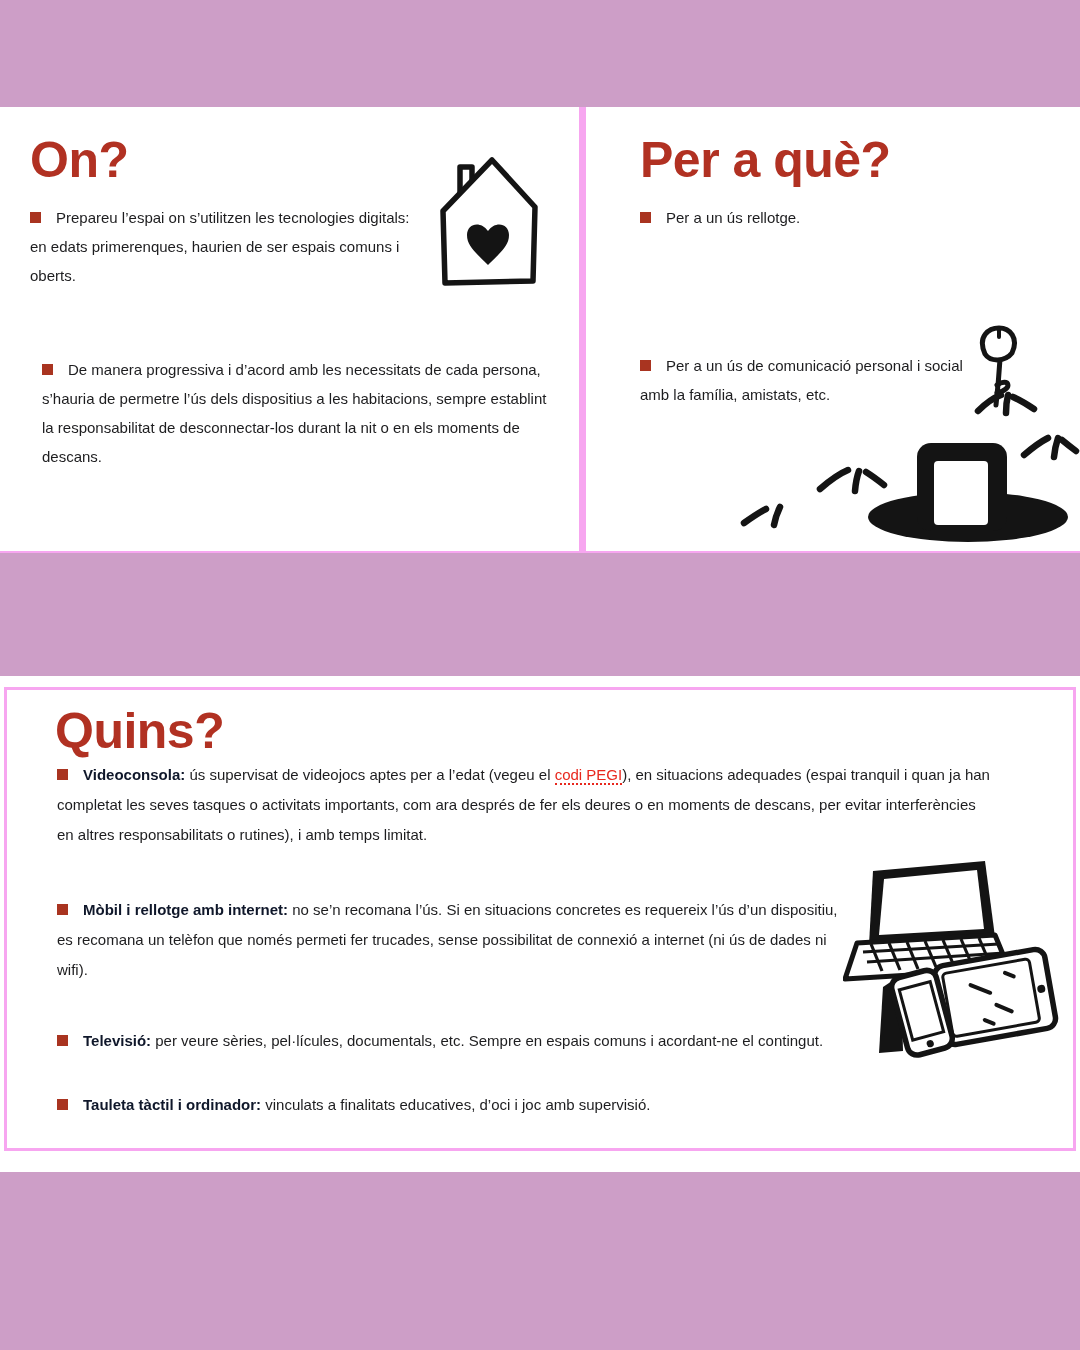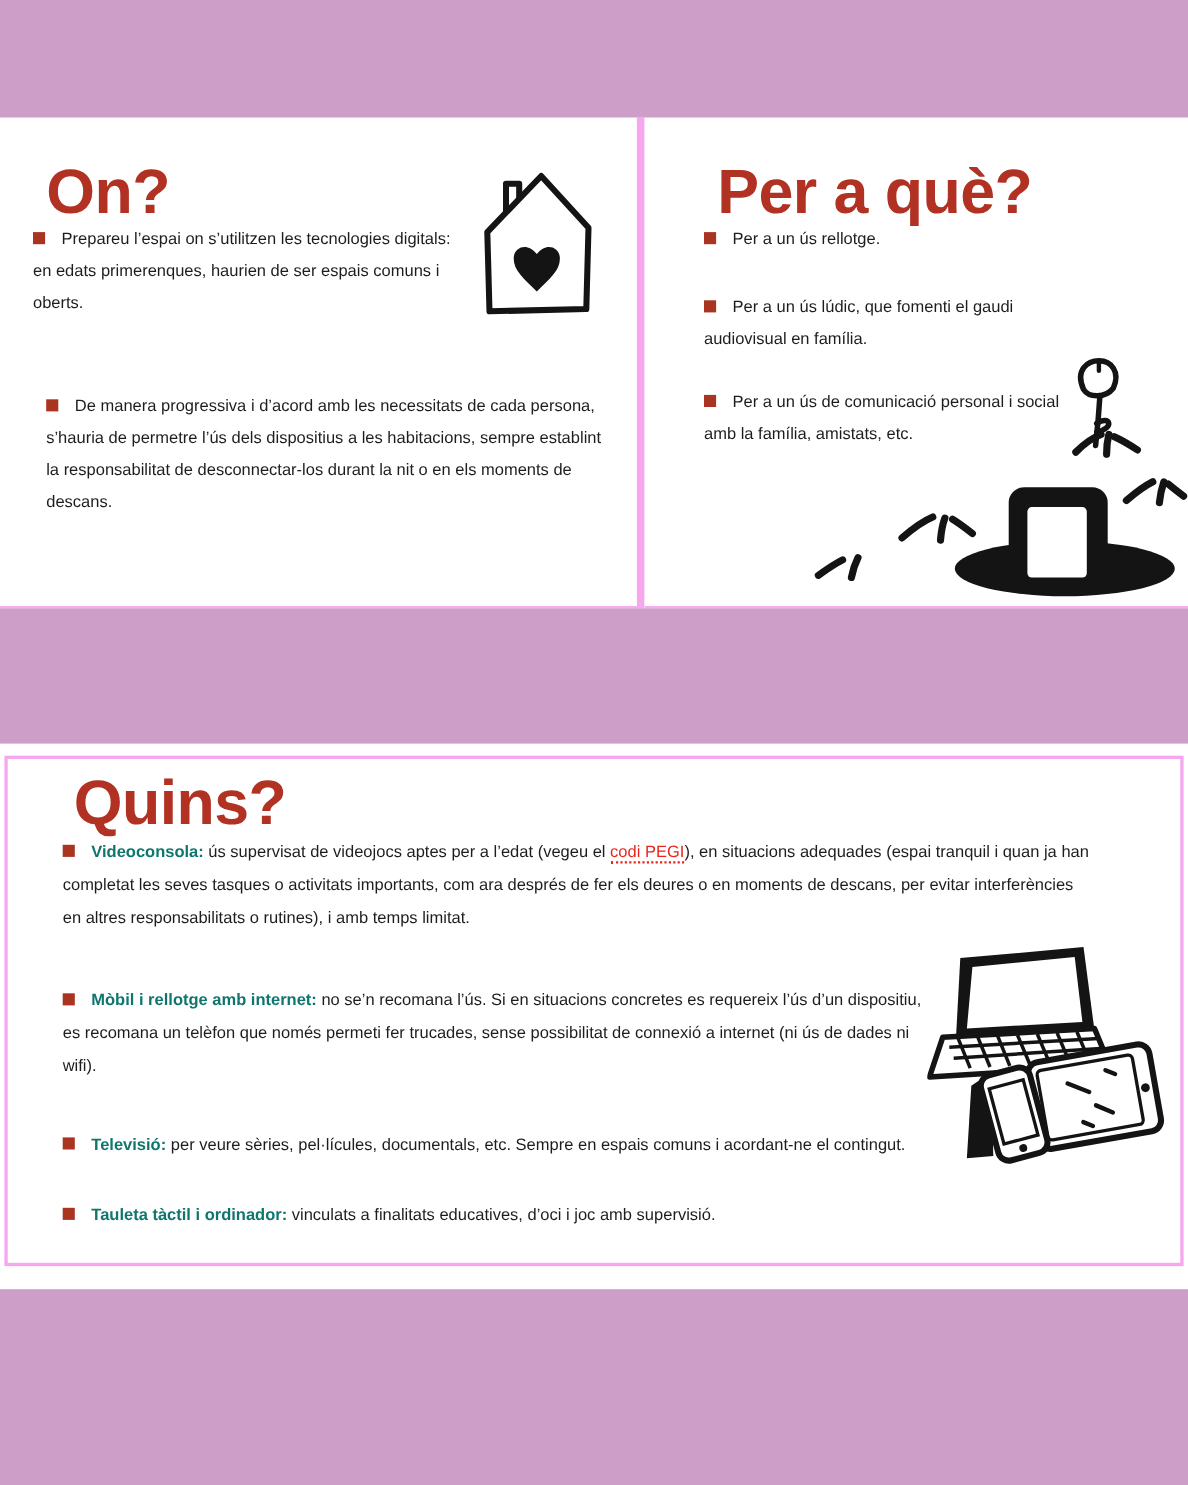--- a/index.html
+++ b/index.html
@@ -25,36 +25,36 @@
   .panel-on{left:0;top:107px;width:579px;height:444px;border-bottom:2px solid var(--pink);}
   .panel-que{left:586px;top:107px;width:494px;height:444px;border-bottom:2px solid var(--pink);}
   .divider{position:absolute;left:579px;top:107px;width:7px;height:446px;background:var(--pink);}
 
   .panel-quins{
     left:4px;top:687px;width:1072px;height:464px;
     border:3px solid var(--pink);box-sizing:border-box;
   }
 
   h1.heading{
-    position:absolute;margin:12px;color:var(--red);
-    font-size:57px;font-weight:700;letter-spacing:-0.5px;line-height:1;
+    position:absolute;margin:0;color:var(--red);
+    font-size:50px;font-weight:700;letter-spacing:-0.5px;line-height:1;
   }
   .panel-on h1.heading{left:30px;top:28px;}
   .panel-que h1.heading{left:54px;top:28px;}
-  .panel-quins h1.heading{left:48px;top:0;}
+  .panel-quins h1.heading{left:48px;top:16px;}
 
   p.bullet{
     position:absolute;margin:0;font-size:15px;line-height:29px;color:var(--text);
   }
   .panel-quins p.bullet{line-height:30px;}
   .sq{
     display:inline-block;width:11px;height:11px;background:#a93420;
     margin-right:15px;
   }
-  b.lead{font-weight:700;color:#0f766e;}
+  b.lead{font-weight:700;color:#0f172a;}
   a.link{
     color:var(--link);text-decoration:none;
     border-bottom:2px dotted var(--link);
   }
 
   
   .b-on-0{left:30px;top:96px;width:392px;}
   .b-on-1{left:42px;top:248px;width:515px;}
 
   
@@ -94,21 +94,20 @@
     <p class="bullet b-on-0"><span class="sq"></span><span>Prepareu l’espai on s’utilitzen les tecnologies digitals: en edats primerenques, haurien de ser espais comuns i oberts.</span></p>
     <p class="bullet b-on-1"><span class="sq"></span><span>De manera progressiva i d’acord amb les necessitats de cada persona, s’hauria de permetre l’ús dels dispositius a les habitacions, sempre establint la responsabilitat de desconnectar-los durant la nit o en els moments de descans.</span></p>
   </section>
 
   <div class="divider"></div>
 
   <section class="panel panel-que">
     <h1 class="heading">Per a què?</h1>
 
     <p class="bullet b-que-0"><span class="sq"></span><span>Per a un ús rellotge.</span></p>
-    <p class="bullet b-que-1"><span class="sq"></span><span>Per a un ús lúdic, que fomenti el gaudi audiovisual en família.</span></p>
     <p class="bullet b-que-2"><span class="sq"></span><span>Per a un ús de comunicació personal i social amb la família, amistats, etc.</span></p>
 
     <svg class="art art-hole" viewBox="0 0 362 224">
 
       <g fill="none" stroke="#141414" stroke-width="5" stroke-linecap="round" stroke-linejoin="round">
         <path d="M282,36 C281,52 280,64 278,82"></path>
         <path d="M279,62 C291,54 296,66 279,70"></path>
         <path d="M267,31 C259,13 271,5 281,5 C292,5 301,15 294,30 C287,39 272,39 267,31 Z" fill="#ffffff"></path>
         <path d="M281,5 L281,14" stroke-width="4"></path>
       </g>

